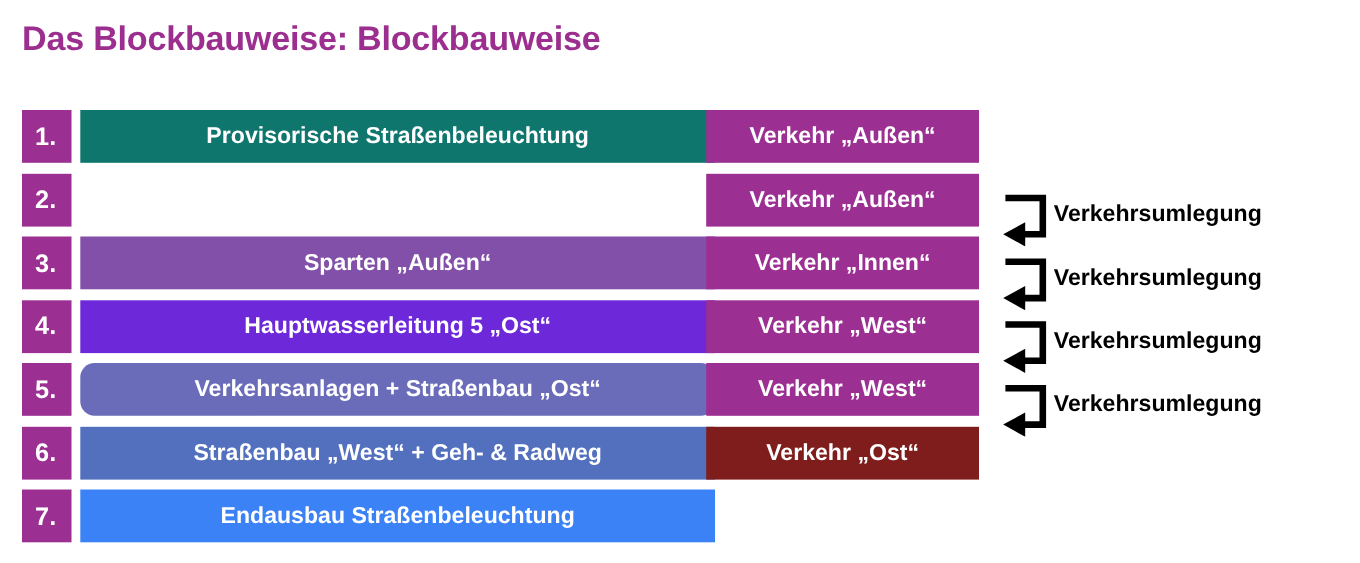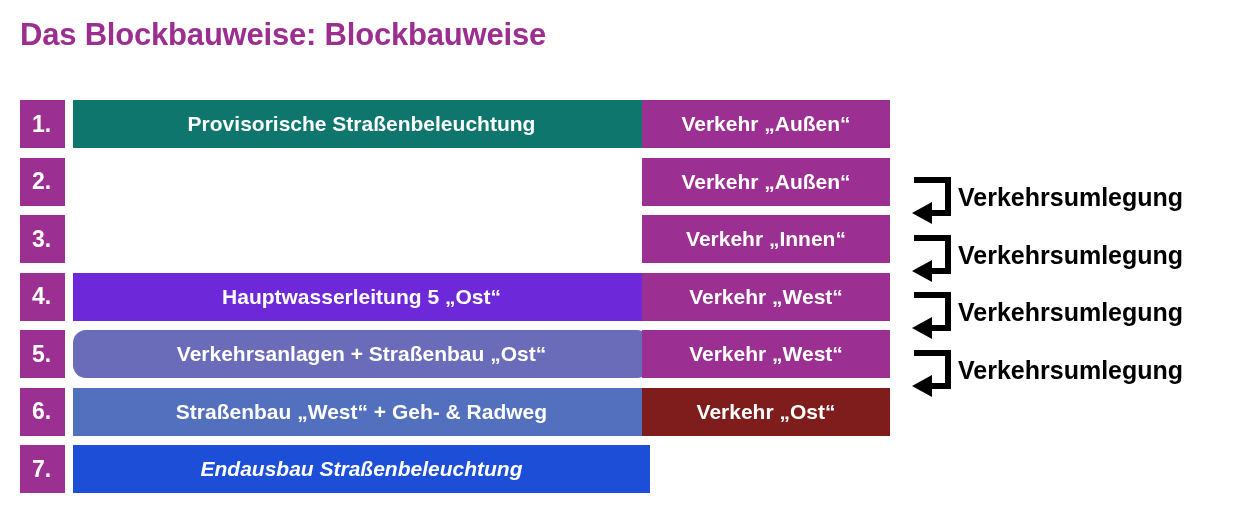--- a/index.html
+++ b/index.html
@@ -100,21 +100,21 @@
     position: absolute;
     left: 0;
     top: 0;
     width: 46px;
     height: 56px;
   }
   .reroute-label {
     position: absolute;
     left: 48px;
     top: 15px;
-    font-size: 25px;
+    font-size: 21px;
     font-weight: bold;
     color: #000000;
     white-space: nowrap;
   }
 </style>
 </head>
 <body>
 
 <div id="stage">
 
@@ -125,40 +125,41 @@
         <div class="num-box">1.</div>
         <div class="main-bar" style="background: #0f766e;">Provisorische Straßenbeleuchtung</div>
         <div class="traffic-box" style="background: rgb(156, 48, 146);">Verkehr „Außen“</div>
       </div>
       <div class="phase-row" style="top: 157.5px;">
         <div class="num-box">2.</div>
         <div class="traffic-box" style="background: rgb(156, 48, 146);">Verkehr „Außen“</div>
       </div>
       <div class="phase-row" style="top: 215px;">
         <div class="num-box">3.</div>
+        <div class="main-bar" style="background: rgb(130, 80, 168);">Sparten „Außen“</div>
         <div class="traffic-box" style="background: rgb(156, 48, 146);">Verkehr „Innen“</div>
       </div>
       <div class="phase-row" style="top: 272.5px;">
         <div class="num-box">4.</div>
         <div class="main-bar" style="background: #6d28d9;">Hauptwasserleitung 5 „Ost“</div>
         <div class="traffic-box" style="background: rgb(156, 48, 146);">Verkehr „West“</div>
       </div>
       <div class="phase-row" style="top: 330px;">
         <div class="num-box">5.</div>
         <div class="main-bar" style="background: rgb(106, 108, 186); border-radius: 13px;">Verkehrsanlagen + Straßenbau „Ost“</div>
         <div class="traffic-box" style="background: rgb(156, 48, 146);">Verkehr „West“</div>
       </div>
       <div class="phase-row" style="top: 387.5px;">
         <div class="num-box">6.</div>
         <div class="main-bar" style="background: rgb(82, 112, 190);">Straßenbau „West“ + Geh- &amp; Radweg</div>
         <div class="traffic-box" style="background: #7f1d1d;">Verkehr „Ost“</div>
       </div>
       <div class="phase-row" style="top: 445px;">
         <div class="num-box">7.</div>
-        <div class="main-bar" style="background: #1d4ed8; font-style: italic;">Endausbau Straßenbeleuchtung</div>
+        <div class="main-bar" style="background: #3b82f6;">Endausbau Straßenbeleuchtung</div>
       </div>
     </div>
   <div id="reroutes">
       <div class="reroute" style="top: 168px;">
         <svg class="reroute-arrow" viewBox="0 0 46 56">
           <path d="M4,12 L38,12 L38,45 L18,45" fill="none" stroke="#000000" stroke-width="6" stroke-linecap="butt" stroke-linejoin="miter"></path>
           <polygon points="2,45 22,34 22,56" fill="#000000"></polygon>
         </svg>
         <div class="reroute-label">Verkehrsumlegung</div>
       </div>

